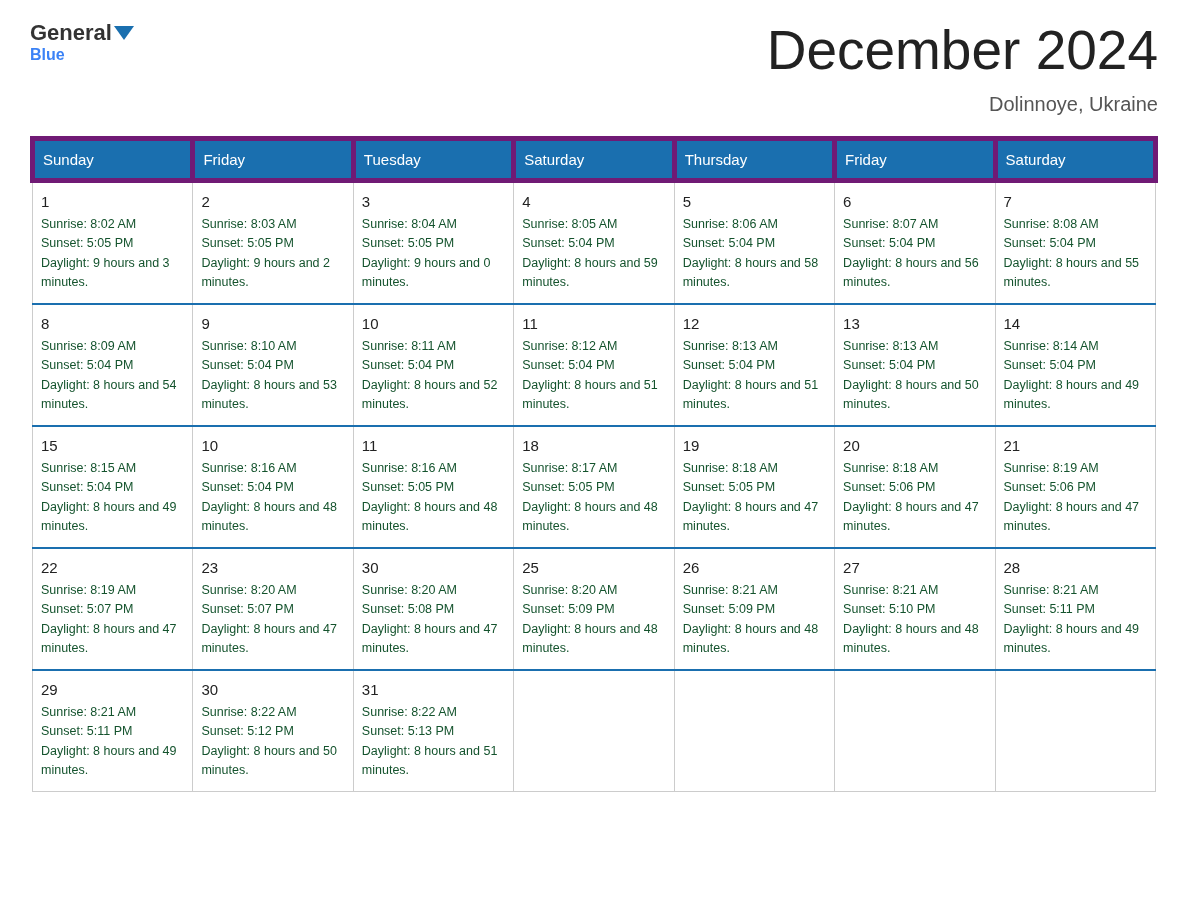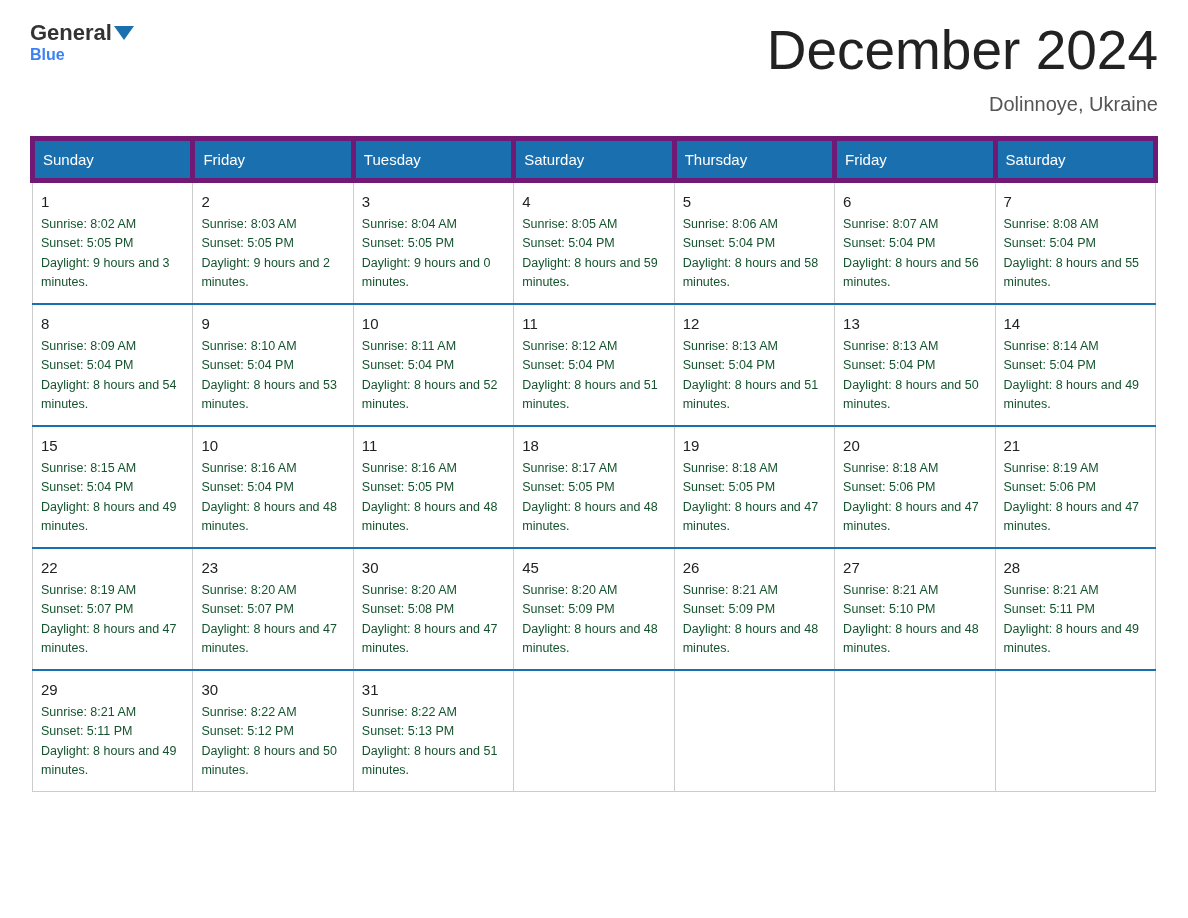--- a/index.html
+++ b/index.html
@@ -221,21 +221,21 @@
         </td>
         <td>
           <span class="day-num">23</span>
           <div class="day-info">Sunrise: 8:20 AM<br>Sunset: 5:07 PM<br>Daylight: 8 hours and 47 minutes.</div>
         </td>
         <td>
           <span class="day-num">30</span>
           <div class="day-info">Sunrise: 8:20 AM<br>Sunset: 5:08 PM<br>Daylight: 8 hours and 47 minutes.</div>
         </td>
         <td>
-          <span class="day-num">45</span>
+          <span class="day-num">25</span>
           <div class="day-info">Sunrise: 8:20 AM<br>Sunset: 5:09 PM<br>Daylight: 8 hours and 48 minutes.</div>
         </td>
         <td>
           <span class="day-num">26</span>
           <div class="day-info">Sunrise: 8:21 AM<br>Sunset: 5:09 PM<br>Daylight: 8 hours and 48 minutes.</div>
         </td>
         <td>
           <span class="day-num">27</span>
           <div class="day-info">Sunrise: 8:21 AM<br>Sunset: 5:10 PM<br>Daylight: 8 hours and 48 minutes.</div>
         </td>

